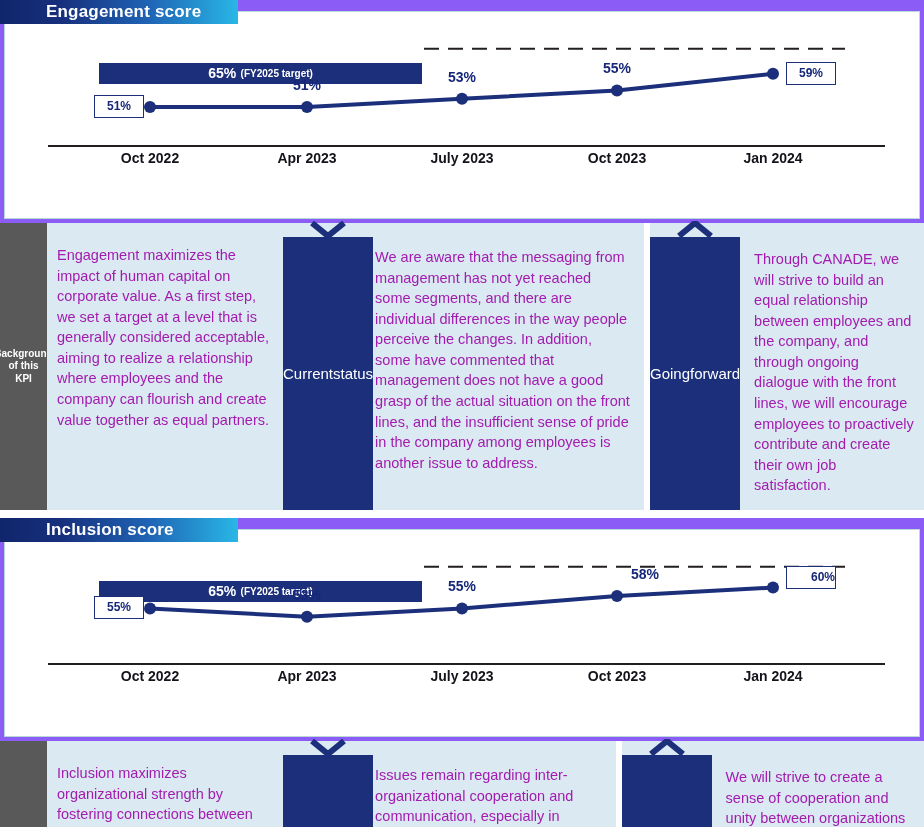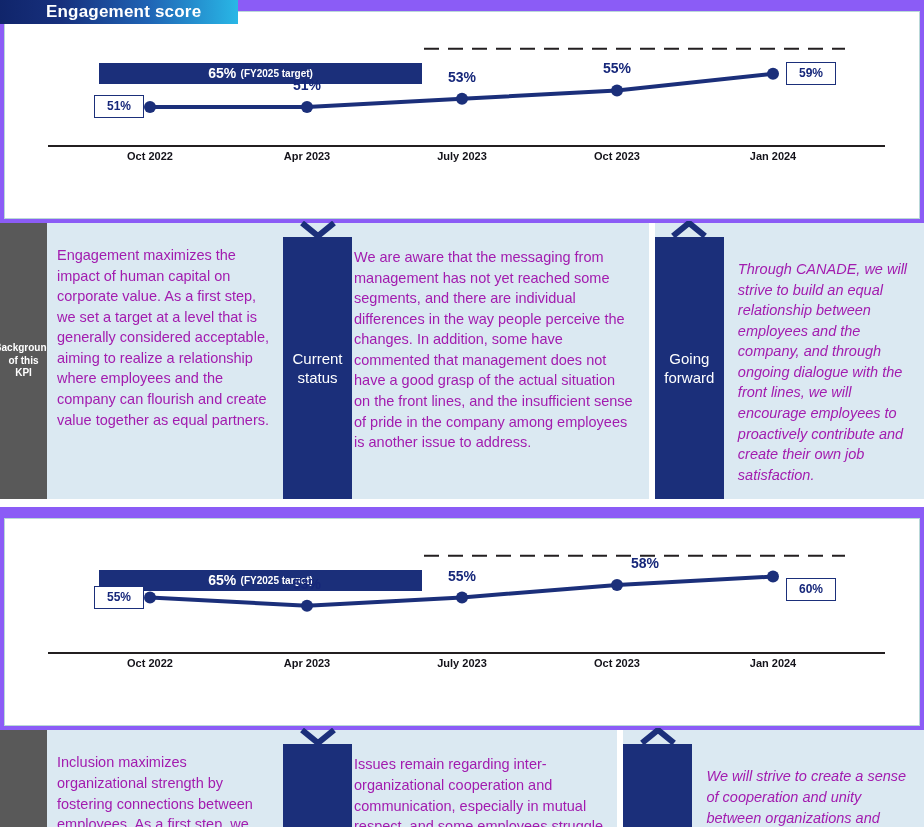--- a/index.html
+++ b/index.html
@@ -115,21 +115,21 @@
     font-weight: bold;
     z-index: 7;
     white-space: nowrap;
     transform: translateX(-50%);
   }
 
   
   .tick-label {
     position: absolute;
     color: #14131a;
-    font-size: 11px;
+    font-size: 14px;
     font-weight: bold;
     white-space: nowrap;
     transform: translateX(-50%);
     z-index: 7;
   }
 
   
   .commentary {
     position: relative;
     width: 924px;
@@ -153,29 +153,29 @@
   }
   .text-panel {
     background: #dbe9f2;
     color: #a21caf;
     font-size: 14.5px;
     line-height: 1.42;
     box-sizing: border-box;
   }
   .panel-bg   { flex: 0 0 236px; padding: 22px 14px 14px 10px; }
   .panel-cur  { flex: 1 1 auto;  padding: 24px 14px 14px 2px; }
-  .panel-fwd  { flex: 1 1 auto;  padding: 36px 10px 14px 14px; font-style: italic; }
+  .panel-fwd  { flex: 1 1 auto;  padding: 26px 10px 14px 14px; }
 
   .label-col {
     flex: 0 0 69px;
     background: #1b2f7a;
     color: #ffffff;
     font-size: 15px;
     display: flex;
-    flex-direction: column;
+    flex-direction: row;
     align-items: center;
     justify-content: center;
     text-align: center;
     line-height: 1.3;
     position: relative;
     margin-top: 14px;
   }
   .chev {
     position: absolute;
     top: -16px;
@@ -272,39 +272,42 @@
   </div>
 </div>
 
 <div class="divider-gap"></div>
 
 <div class="section">
 
   <div class="chart-block">
     <div class="chart-frame"></div>
 
+    <div class="section-title">
+      <span>Inclusion score</span>
+    </div>
 
     <div class="target-bar" id="target-bar-1" style="left: 99px; width: 323px; top: 38.8px;">
       <span class="big">65%</span>
       <span class="small">(FY2025 target)</span>
     </div>
 
     <svg class="plot" id="plot-1" viewBox="0 0 924 175">
         <line x1="48" y1="146" x2="885" y2="146" stroke="#231f20" stroke-width="2"></line>
         <line x1="424" y1="48.8" x2="845" y2="48.8" stroke="#231f20" stroke-width="2" stroke-dasharray="15 9"></line>
         <polyline points="150,90.4 307,98.72 462,90.4 617,77.92 773,69.6" fill="none" stroke="#1b2f7a" stroke-width="4"></polyline>
         <circle cx="150" cy="90.4" r="6" fill="#1b2f7a"></circle>
         <circle cx="307" cy="98.72" r="6" fill="#1b2f7a"></circle>
         <circle cx="462" cy="90.4" r="6" fill="#1b2f7a"></circle>
         <circle cx="617" cy="77.92" r="6" fill="#1b2f7a"></circle>
         <circle cx="773" cy="69.6" r="6" fill="#1b2f7a"></circle>
       </svg>
 
     <div class="value-box" id="vbox-start-1" style="left: 94px; top: 78.4px;">55%</div>
-    <div class="value-box" id="vbox-end-1" style="left: 786px; top: 71px;">60%</div>
+    <div class="value-box" id="vbox-end-1" style="left: 786px; top: 48px; text-align: right;">60%</div>
 
     <div id="labels-1">
         <div class="pt-label" style="left: 307px; top: 68.72px;">53%</div>
         <div class="pt-label" style="left: 462px; top: 60.4px;">55%</div>
         <div class="pt-label" style="left: 645px; top: 47.92px;">58%</div>
       </div>
     <div id="ticks-1">
         <div class="tick-label" style="left: 150px; top: 150px;">Oct 2022</div>
         <div class="tick-label" style="left: 307px; top: 150px;">Apr 2023</div>
         <div class="tick-label" style="left: 462px; top: 150px;">July 2023</div>

